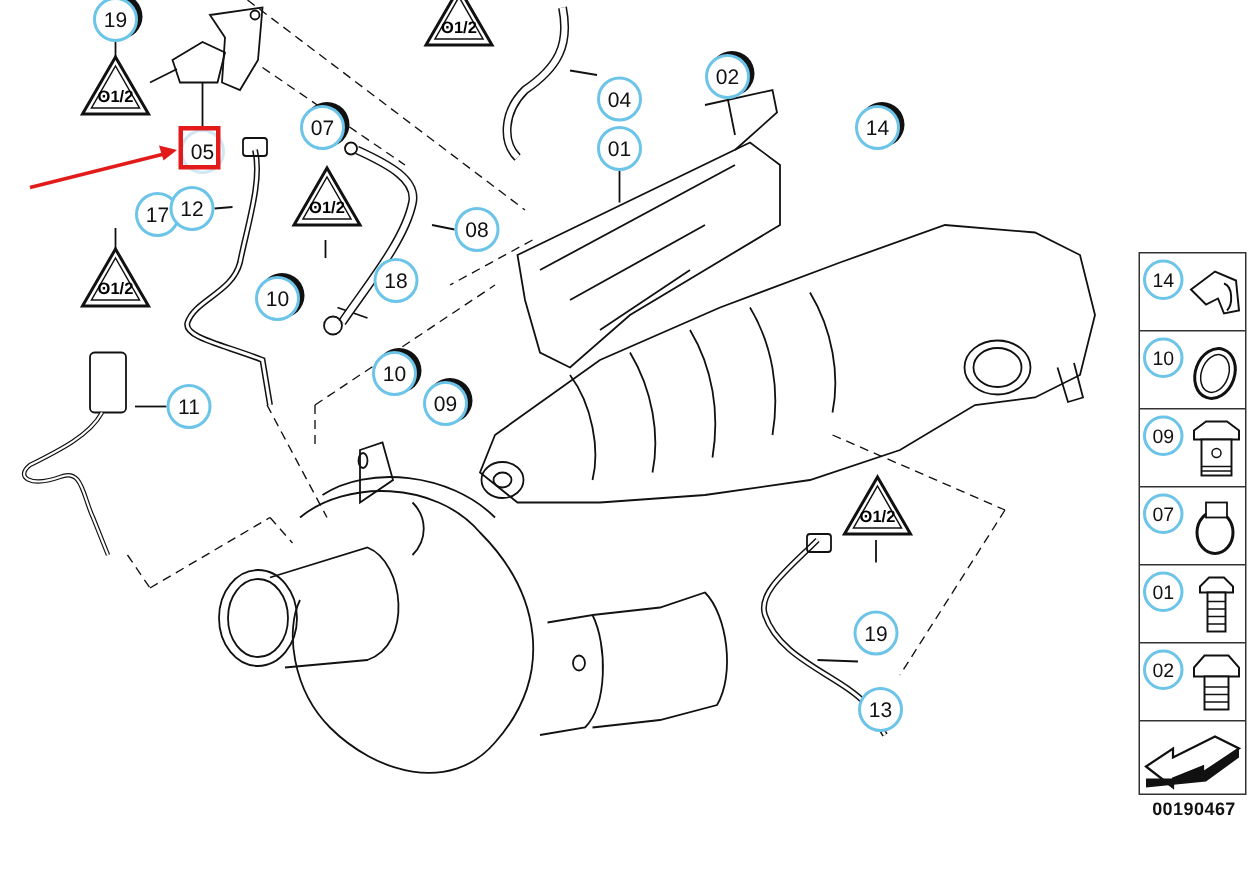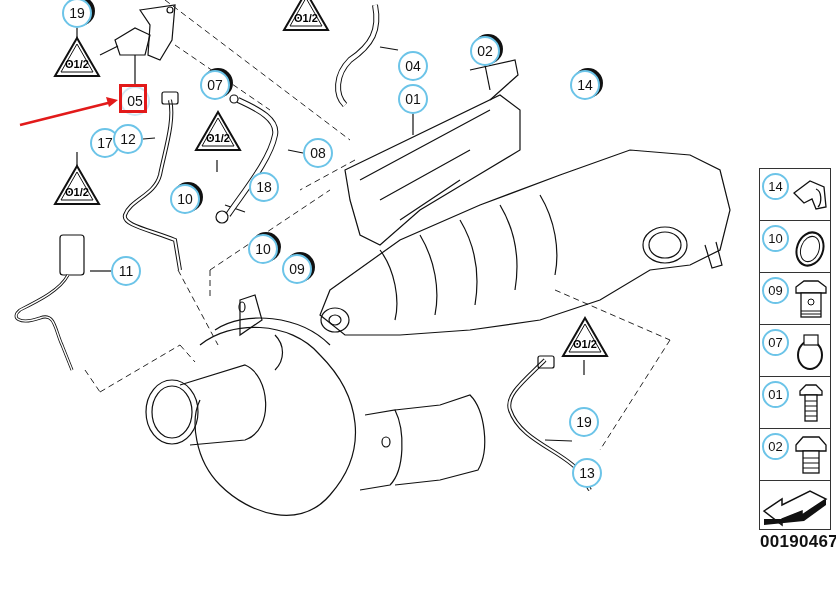--- a/index.html
+++ b/index.html
@@ -7,21 +7,21 @@
   svg.art{position:absolute;left:0;top:0;}
   .callout{position:absolute;width:30px;height:30px;border:2.5px solid #6cc4e8;border-radius:50%;background:#fff;box-sizing:border-box;display:flex;align-items:center;justify-content:center;font-size:14px;color:#111;cursor:pointer;}
   .callout.shadow{box-shadow:3px -2px 0 0 #111;}
   .callout span{pointer-events:none;}
   .hl-box{position:absolute;border:3px solid #e21a1a;box-sizing:border-box;}
   .legend{position:absolute;left:759px;top:168px;width:72px;height:362px;border:1px solid #333;box-sizing:border-box;background:#fff;}
   .legend-cell{position:relative;height:52px;border-bottom:1px solid #333;box-sizing:border-box;cursor:pointer;}
   .legend-cell .callout{left:2px;top:4px;width:27px;height:27px;font-size:13px;}
   .legend-cell svg{position:absolute;left:30px;top:4px;}
   .legend-arrow{position:relative;height:50px;}
-  .diagram-id{position:absolute;left:760px;top:532px;width:72px;text-align:center;font-size:17px;font-weight:bold;color:#111;letter-spacing:0.3px;}
+  .diagram-id{position:absolute;left:760px;top:532px;width:72px;text-align:center;font-size:12px;font-weight:bold;color:#111;letter-spacing:0.3px;}
 </style>
 </head>
 <body>
 
 <div id="stage">
 
   <svg class="art" width="836" height="597" viewBox="0 0 836 597">
     <g fill="none" stroke="#111" stroke-width="1.2">
 
       <g stroke-dasharray="6,4" stroke-width="0.9">

